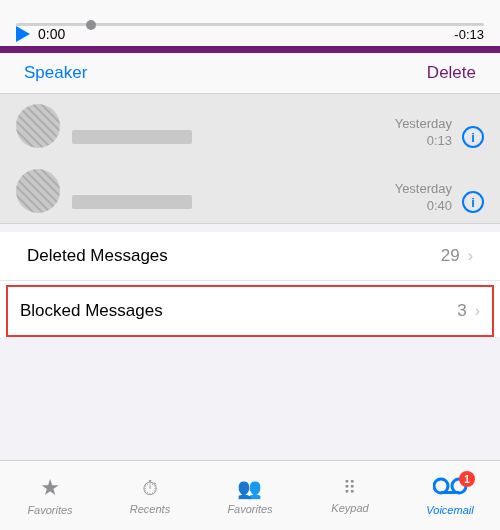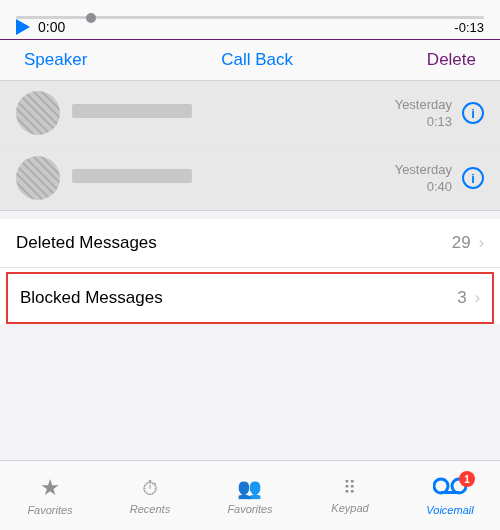--- a/index.html
+++ b/index.html
@@ -8,22 +8,22 @@
       height: 530px;
       font-family: -apple-system, 'Helvetica Neue', Arial, sans-serif;
       background: #f2f2f7;
       overflow: hidden;
       position: relative;
     }
 
     
     .audio-player {
       background: #f9f9f9;
-      border-bottom: 1px solid #701a75;
-      padding: 16px 16px 4px;
+      border-bottom: 7px solid #701a75;
+      padding: 23px 16px 4px;
     }
     .scrubber-track {
       width: 100%;
       height: 3px;
       background: #d1d1d6;
       border-radius: 2px;
       position: relative;
     }
     .scrubber-thumb {
       width: 10px;
@@ -76,21 +76,21 @@
     .action-btn.blue { color: #007aff; }
     .action-btn.red { color: #701a75; }
 
     
     .voicemail-list {
       background: #fff;
       border-bottom: 1px solid #d1d1d6;
     }
     .voicemail-item {
       display: flex;
-      align-items: center;
+      align-items: flex-end;
       padding: 10px 16px;
       border-bottom: 1px solid #e5e5ea;
       background: #e8e8e8;
       min-height: 58px;
     }
     .voicemail-item:last-child {
       border-bottom: none;
     }
     .vm-avatar {
       width: 44px;
@@ -152,21 +152,21 @@
     }
 
     
     .list-section {
       background: #fff;
       margin-top: 8px;
     }
     .list-row {
       display: flex;
       align-items: center;
-      padding: 14px 16px;
+      padding: 14px 27px;
       border-bottom: 1px solid #e5e5ea;
       background: #fff;
       cursor: pointer;
     }
     .list-row.blocked {
       border: 2.5px solid #e53935;
       border-radius: 0;
       margin: 4px 6px;
       padding: 14px 12px;
     }
@@ -256,21 +256,20 @@
   </div>
   <div class="audio-controls-row">
     <div class="play-btn"></div>
     <span class="time-current">0:00</span>
     <span class="time-remaining">-0:13</span>
   </div>
 </div>
 
 <div class="action-row">
   <button class="action-btn blue">Speaker</button>
-  <button class="action-btn blue">Call Back</button>
   <button class="action-btn red">Delete</button>
 </div>
 
 <div class="voicemail-list">
   <div class="voicemail-item">
     <div class="vm-avatar"></div>
     <div class="vm-info">
       <div class="vm-name"></div>
     </div>
     <div class="vm-meta">

